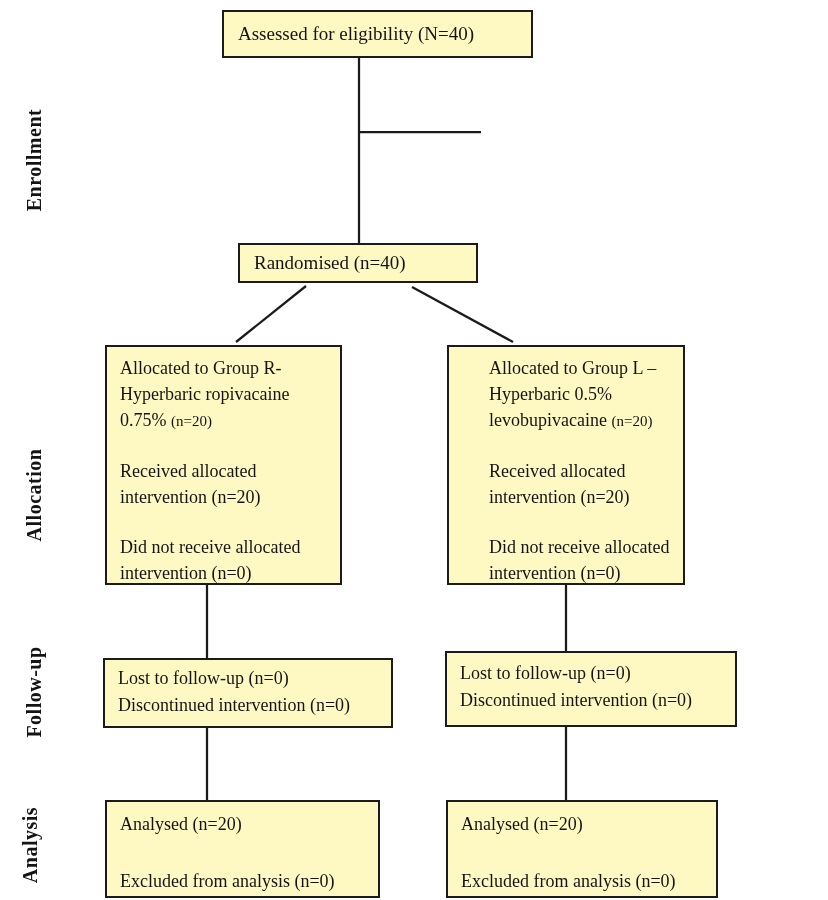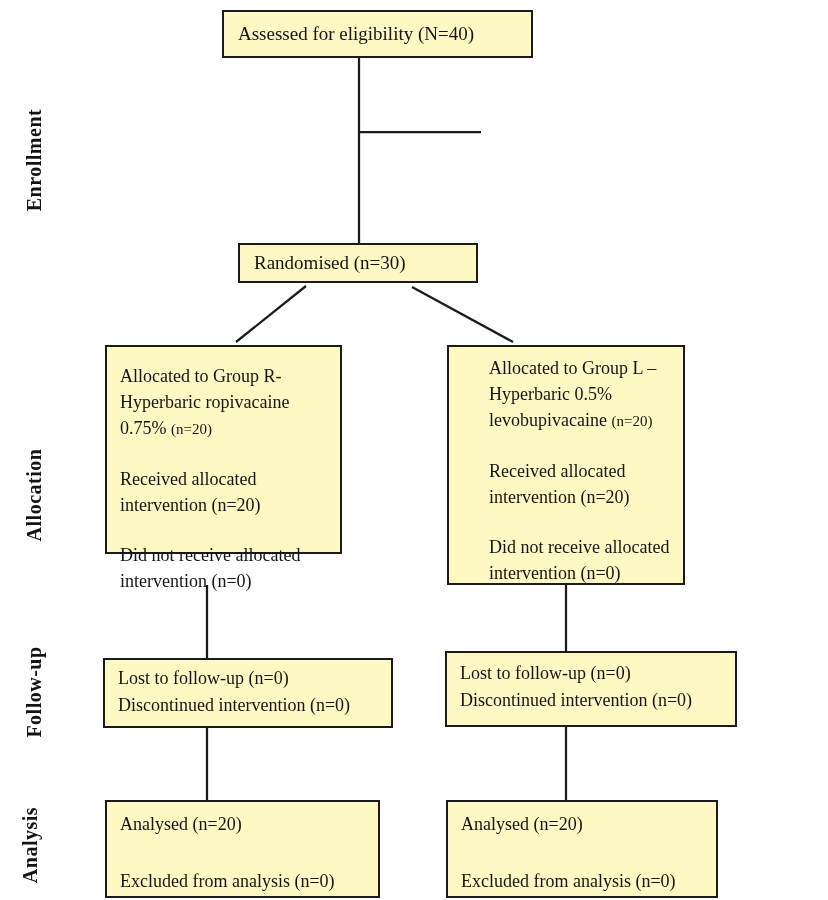--- a/index.html
+++ b/index.html
@@ -35,22 +35,22 @@
   }
   #box-excluded {
     left: 481px; top: 86px; width: 334px; height: 121px;
     line-height: 27px; padding-top: 7px;
   }
   #box-randomised {
     left: 238px; top: 243px; width: 240px; height: 40px;
     padding: 0 0 0 14px; line-height: 36px; font-size: 19px;
   }
   #box-alloc-left {
-    left: 105px; top: 345px; width: 237px; height: 209px;
-    padding-top: 16px;
+    left: 105px; top: 345px; width: 237px; height: 240px;
+    padding-top: 8px;
   }
   #box-alloc-right {
     left: 447px; top: 345px; width: 238px; height: 240px;
     padding-top: 8px;
     padding-left: 40px;
   }
   #box-fu-left {
     left: 103px; top: 658px; width: 290px; height: 70px;
     line-height: 27px; padding-top: 5px;
   }
@@ -113,21 +113,21 @@
   <div class="stage-label" id="label-allocation">Allocation</div>
   <div class="stage-label" id="label-followup">Follow-up</div>
   <div class="stage-label" id="label-analysis">Analysis</div>
 
   <div class="box" id="box-assessed">
     <div class="line">Assessed for eligibility (N=40)</div>
   </div>
 
 
   <div class="box" id="box-randomised">
-    <div class="line">Randomised (n=30)</div>
+    <div class="line">Randomised (n=40)</div>
   </div>
 
   <div class="box" id="box-alloc-left">
     <div class="line">Allocated to Group R-</div>
     <div class="line">Hyperbaric ropivacaine</div>
     <div class="line"><span>0.75% </span><span class="small-n">(n=20)</span></div>
     <div class="gap"></div>
     <div class="line">Received allocated</div>
     <div class="line">intervention (n=20)</div>
     <div class="gap"></div>

